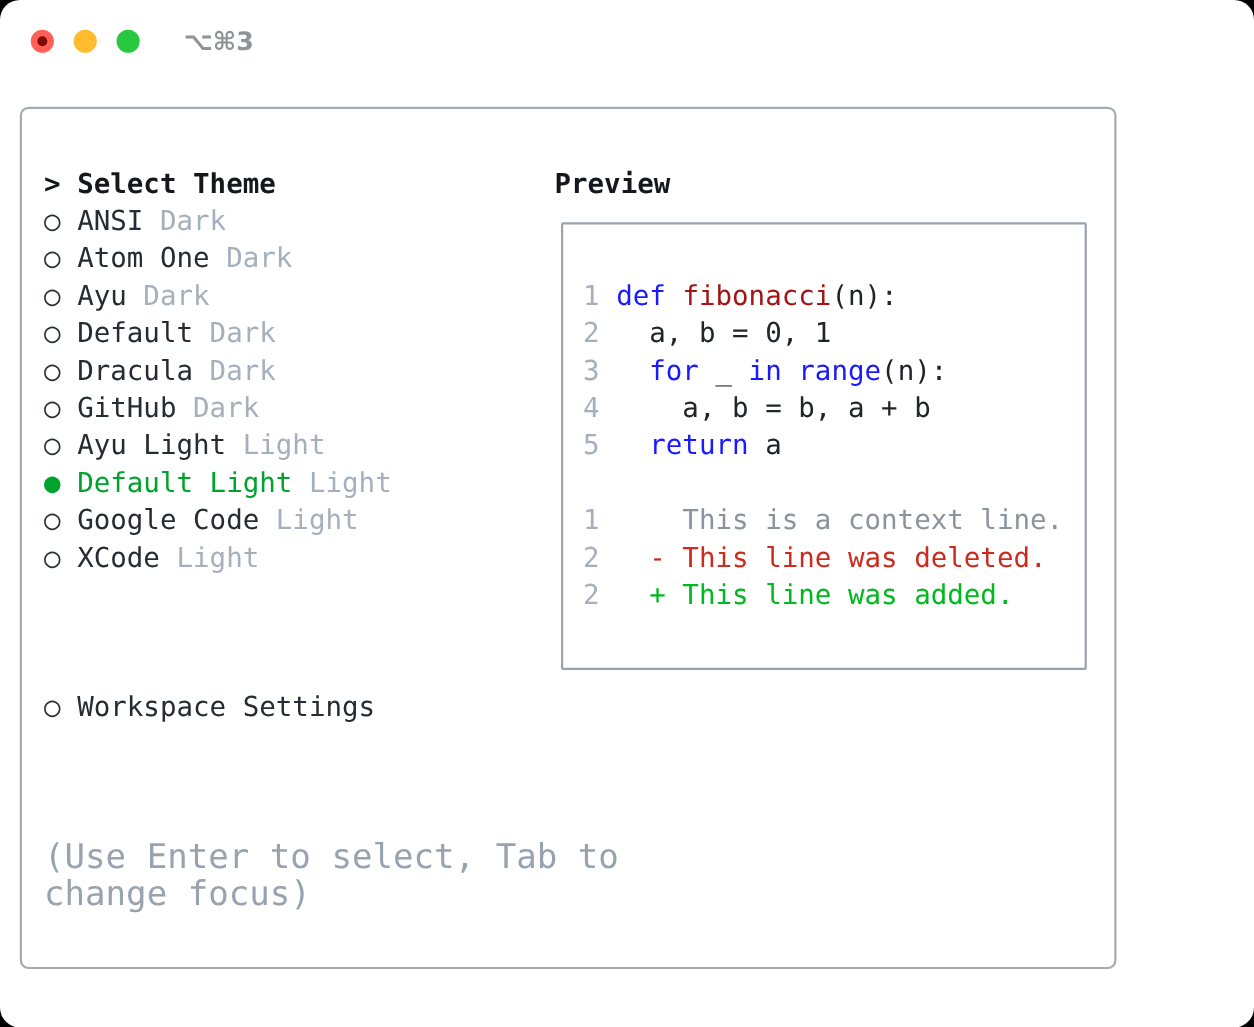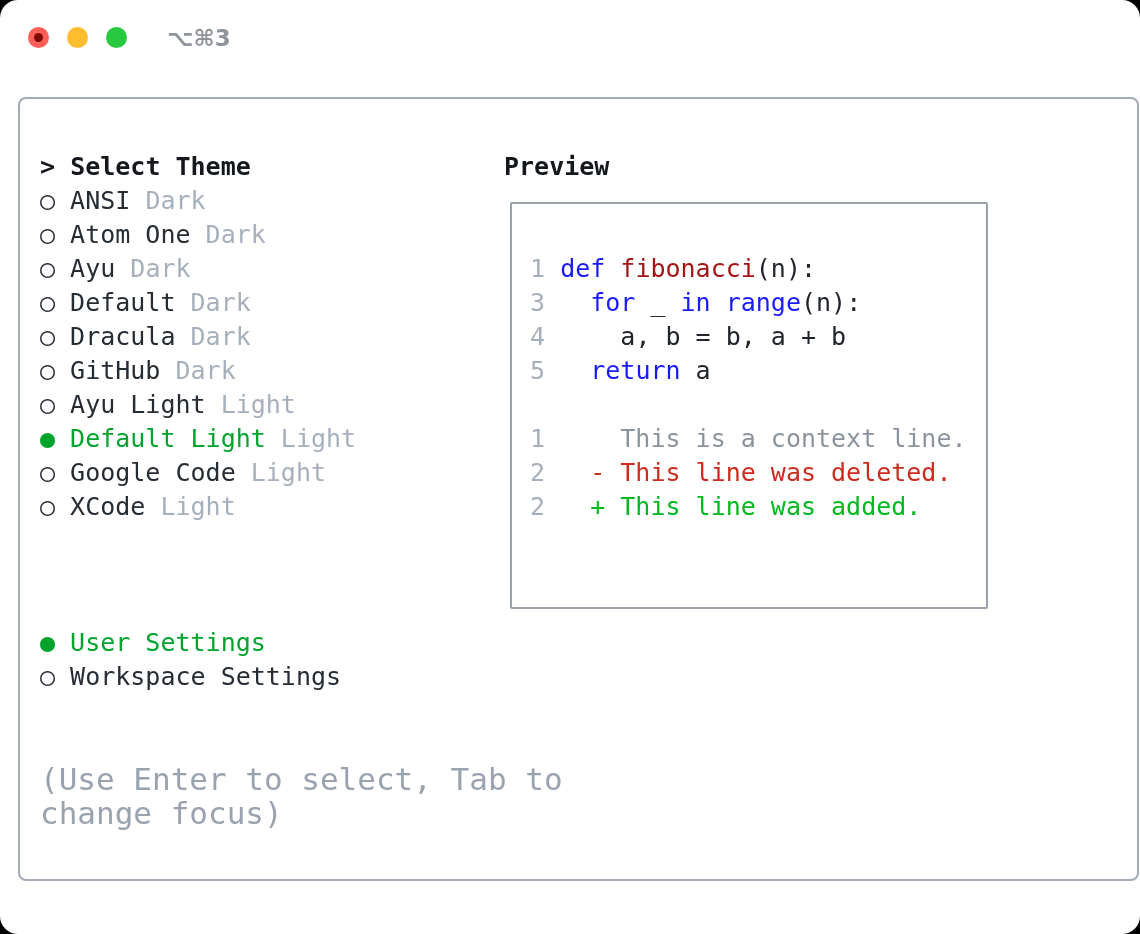--- a/index.html
+++ b/index.html
@@ -32,21 +32,21 @@
     background:#7c0b04;
   }
   .light.yellow{left:67px;background:#febc2e;}
   .light.green{left:106px;background:#28c840;}
   .shortcut{
     position:absolute;left:167px;top:24px;height:28px;line-height:28px;
     font-family:"DejaVu Sans", sans-serif;font-size:23px;font-weight:700;color:#8f949b;
   }
   
   .panel{
-    position:absolute;left:18px;top:97px;width:1121px;height:784px;
+    position:absolute;left:18px;top:97px;width:997px;height:784px;
     border:2px solid var(--border-panel);border-radius:8px;background:#fff;padding-left:38px;
   }
   .mono-row{height:34px;line-height:34px;font-size:25px;white-space:pre;}
   
   .theme-list{position:absolute;left:20px;top:51px;}
   .hdr{font-weight:700;color:var(--ink);}
   .caret{color:var(--ink);}
   .tname{color:var(--item);}
   .bullet{color:#2a3037;}
   .tvariant{color:var(--muted);}
@@ -100,33 +100,33 @@
         <div class="mono-row trow"><span class="bullet">○</span><span class="tname"> Default</span><span class="tvariant"> Dark</span></div>
         <div class="mono-row trow"><span class="bullet">○</span><span class="tname"> Dracula</span><span class="tvariant"> Dark</span></div>
         <div class="mono-row trow"><span class="bullet">○</span><span class="tname"> GitHub</span><span class="tvariant"> Dark</span></div>
         <div class="mono-row trow"><span class="bullet">○</span><span class="tname"> Ayu Light</span><span class="tvariant"> Light</span></div>
         <div class="mono-row trow sel"><span class="bullet">●</span><span class="tname"> Default Light</span><span class="tvariant"> Light</span></div>
         <div class="mono-row trow"><span class="bullet">○</span><span class="tname"> Google Code</span><span class="tvariant"> Light</span></div>
         <div class="mono-row trow"><span class="bullet">○</span><span class="tname"> XCode</span><span class="tvariant"> Light</span></div>
       </div>
 
     <div class="apply-sec" id="apply-sec">
-    <div class="mono-row trow sel"><span class="bullet">●</span><span class="tname"> User Settings</span></div>
         <div class="mono-row trow"><span class="bullet">○</span><span class="tname"> Workspace Settings</span></div>
       </div>
 
     <div class="hint">(Use Enter to select, Tab to
 change focus)</div>
 
     <div class="mono-row preview-title">Preview</div>
 
     <div class="preview-box">
       <div class="code-block">
         <div id="code-lines">
             <div class="line"><span class="ln">1</span><span class="tok-plain"> </span><span class="tok-keyword">def</span><span class="tok-plain"> </span><span class="tok-function">fibonacci</span><span class="tok-plain">(n):</span></div>
+            <div class="line"><span class="ln">2</span><span class="tok-plain"> </span><span class="tok-plain">  a, b = 0, 1</span></div>
             <div class="line"><span class="ln">3</span><span class="tok-plain"> </span><span class="tok-plain">  </span><span class="tok-keyword">for</span><span class="tok-plain"> _ </span><span class="tok-keyword">in</span><span class="tok-plain"> </span><span class="tok-keyword">range</span><span class="tok-plain">(n):</span></div>
             <div class="line"><span class="ln">4</span><span class="tok-plain"> </span><span class="tok-plain">    a, b = b, a + b</span></div>
             <div class="line"><span class="ln">5</span><span class="tok-plain"> </span><span class="tok-plain">  </span><span class="tok-keyword">return</span><span class="tok-plain"> a</span></div>
           </div>
         <div class="diff-block" id="diff-lines">
             <div class="line"><span class="ln">1</span><span class="diff-context">     This is a context line.</span></div>
             <div class="line"><span class="ln">2</span><span class="diff-deleted">   - This line was deleted.</span></div>
             <div class="line"><span class="ln">2</span><span class="diff-added">   + This line was added.</span></div>
           </div>
       </div>

